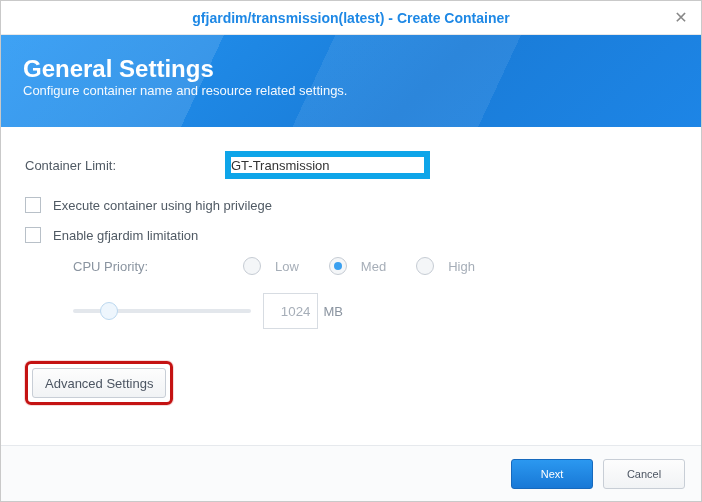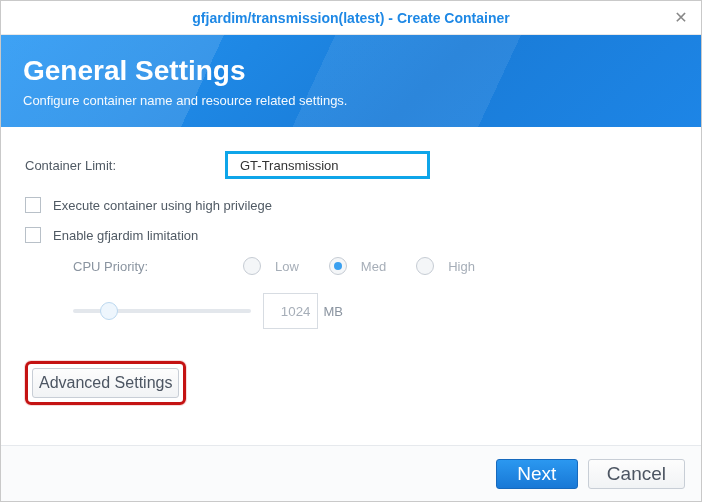--- a/index.html
+++ b/index.html
@@ -42,35 +42,35 @@
     overflow: hidden;
   }
   .banner::before {
     content:"";
     position:absolute; inset:0;
     background:
       linear-gradient(115deg, rgba(255,255,255,0.12) 0%, rgba(255,255,255,0.12) 30%, transparent 30%),
       linear-gradient(115deg, transparent 45%, rgba(255,255,255,0.08) 45%, rgba(255,255,255,0.08) 70%, transparent 70%);
   }
   .banner h1 {
-    font-size: 28px; font-weight: bold; margin-bottom: 6px;
+    font-size: 24px; font-weight: bold; 
     position: relative;
   }
   .banner p { font-size: 13px; position: relative; opacity: 0.95;}
   .content {
     flex: 1;
     padding: 24px 24px 0 24px;
     color: #505a64;
   }
   .row { display: flex; align-items: center; margin-bottom: 18px; }
   .row-label { width: 200px; color: #505a64; }
   .text-input {
     width: 205px; height: 28px;
-    border: 3px solid #0ea5e9;
-    padding: 0 12px;
+    border: 6px solid #0ea5e9;
+    padding: 0 0;
     font-size: 13px;
     color: #333;
     outline: none;
   }
   .chk-row { display:flex; align-items:flex-end; margin: 0 0 14px 0;}
   .chk {
     width:16px; height:16px; border:1px solid #b8c0c8; background:#fff;
     margin-right:12px; display:inline-block;
   }
   .sub { margin-left: 48px; }
@@ -102,36 +102,36 @@
   .mem-unit { margin-left:6px; color:#8a94a0; }
   .adv-wrap {
     border: 3px solid #c41212;
     border-radius: 6px;
     padding: 4px;
     display:inline-block;
     margin-top: 14px;
     box-shadow: 0 0 0 1px rgba(196,18,18,.15);
   }
   .adv-btn {
-    height: 30px; padding: 0 6px;
+    height: 30px; padding: 0 12px;
     background: linear-gradient(#fdfdfd,#f1f3f5);
     border:1px solid #c8ced6; border-radius:3px;
     color:#4c5562; cursor:pointer;
-    font-size:16px;
+    font-size:13px;
   }
   .footer {
     height: 56px;
     border-top:1px solid #e6e9ed;
     display:flex; align-items:center; justify-content:flex-end;
     padding: 0 16px; gap:10px;
     background:#fafbfc;
   }
   .btn {
     height:30px; min-width:82px; padding:0 18px;
-    border-radius:3px; font-size:19px; cursor:pointer;
+    border-radius:3px; font-size:11px; cursor:pointer;
     border:1px solid #c8ced6;
     background:linear-gradient(#fdfdfd,#f1f3f5);
     color:#4c5562;
   }
   .btn.primary {
     background: linear-gradient(#2b98f0,#1878d6);
     border-color:#1669bd; color:#fff;
   }
 </style>
 </head>

